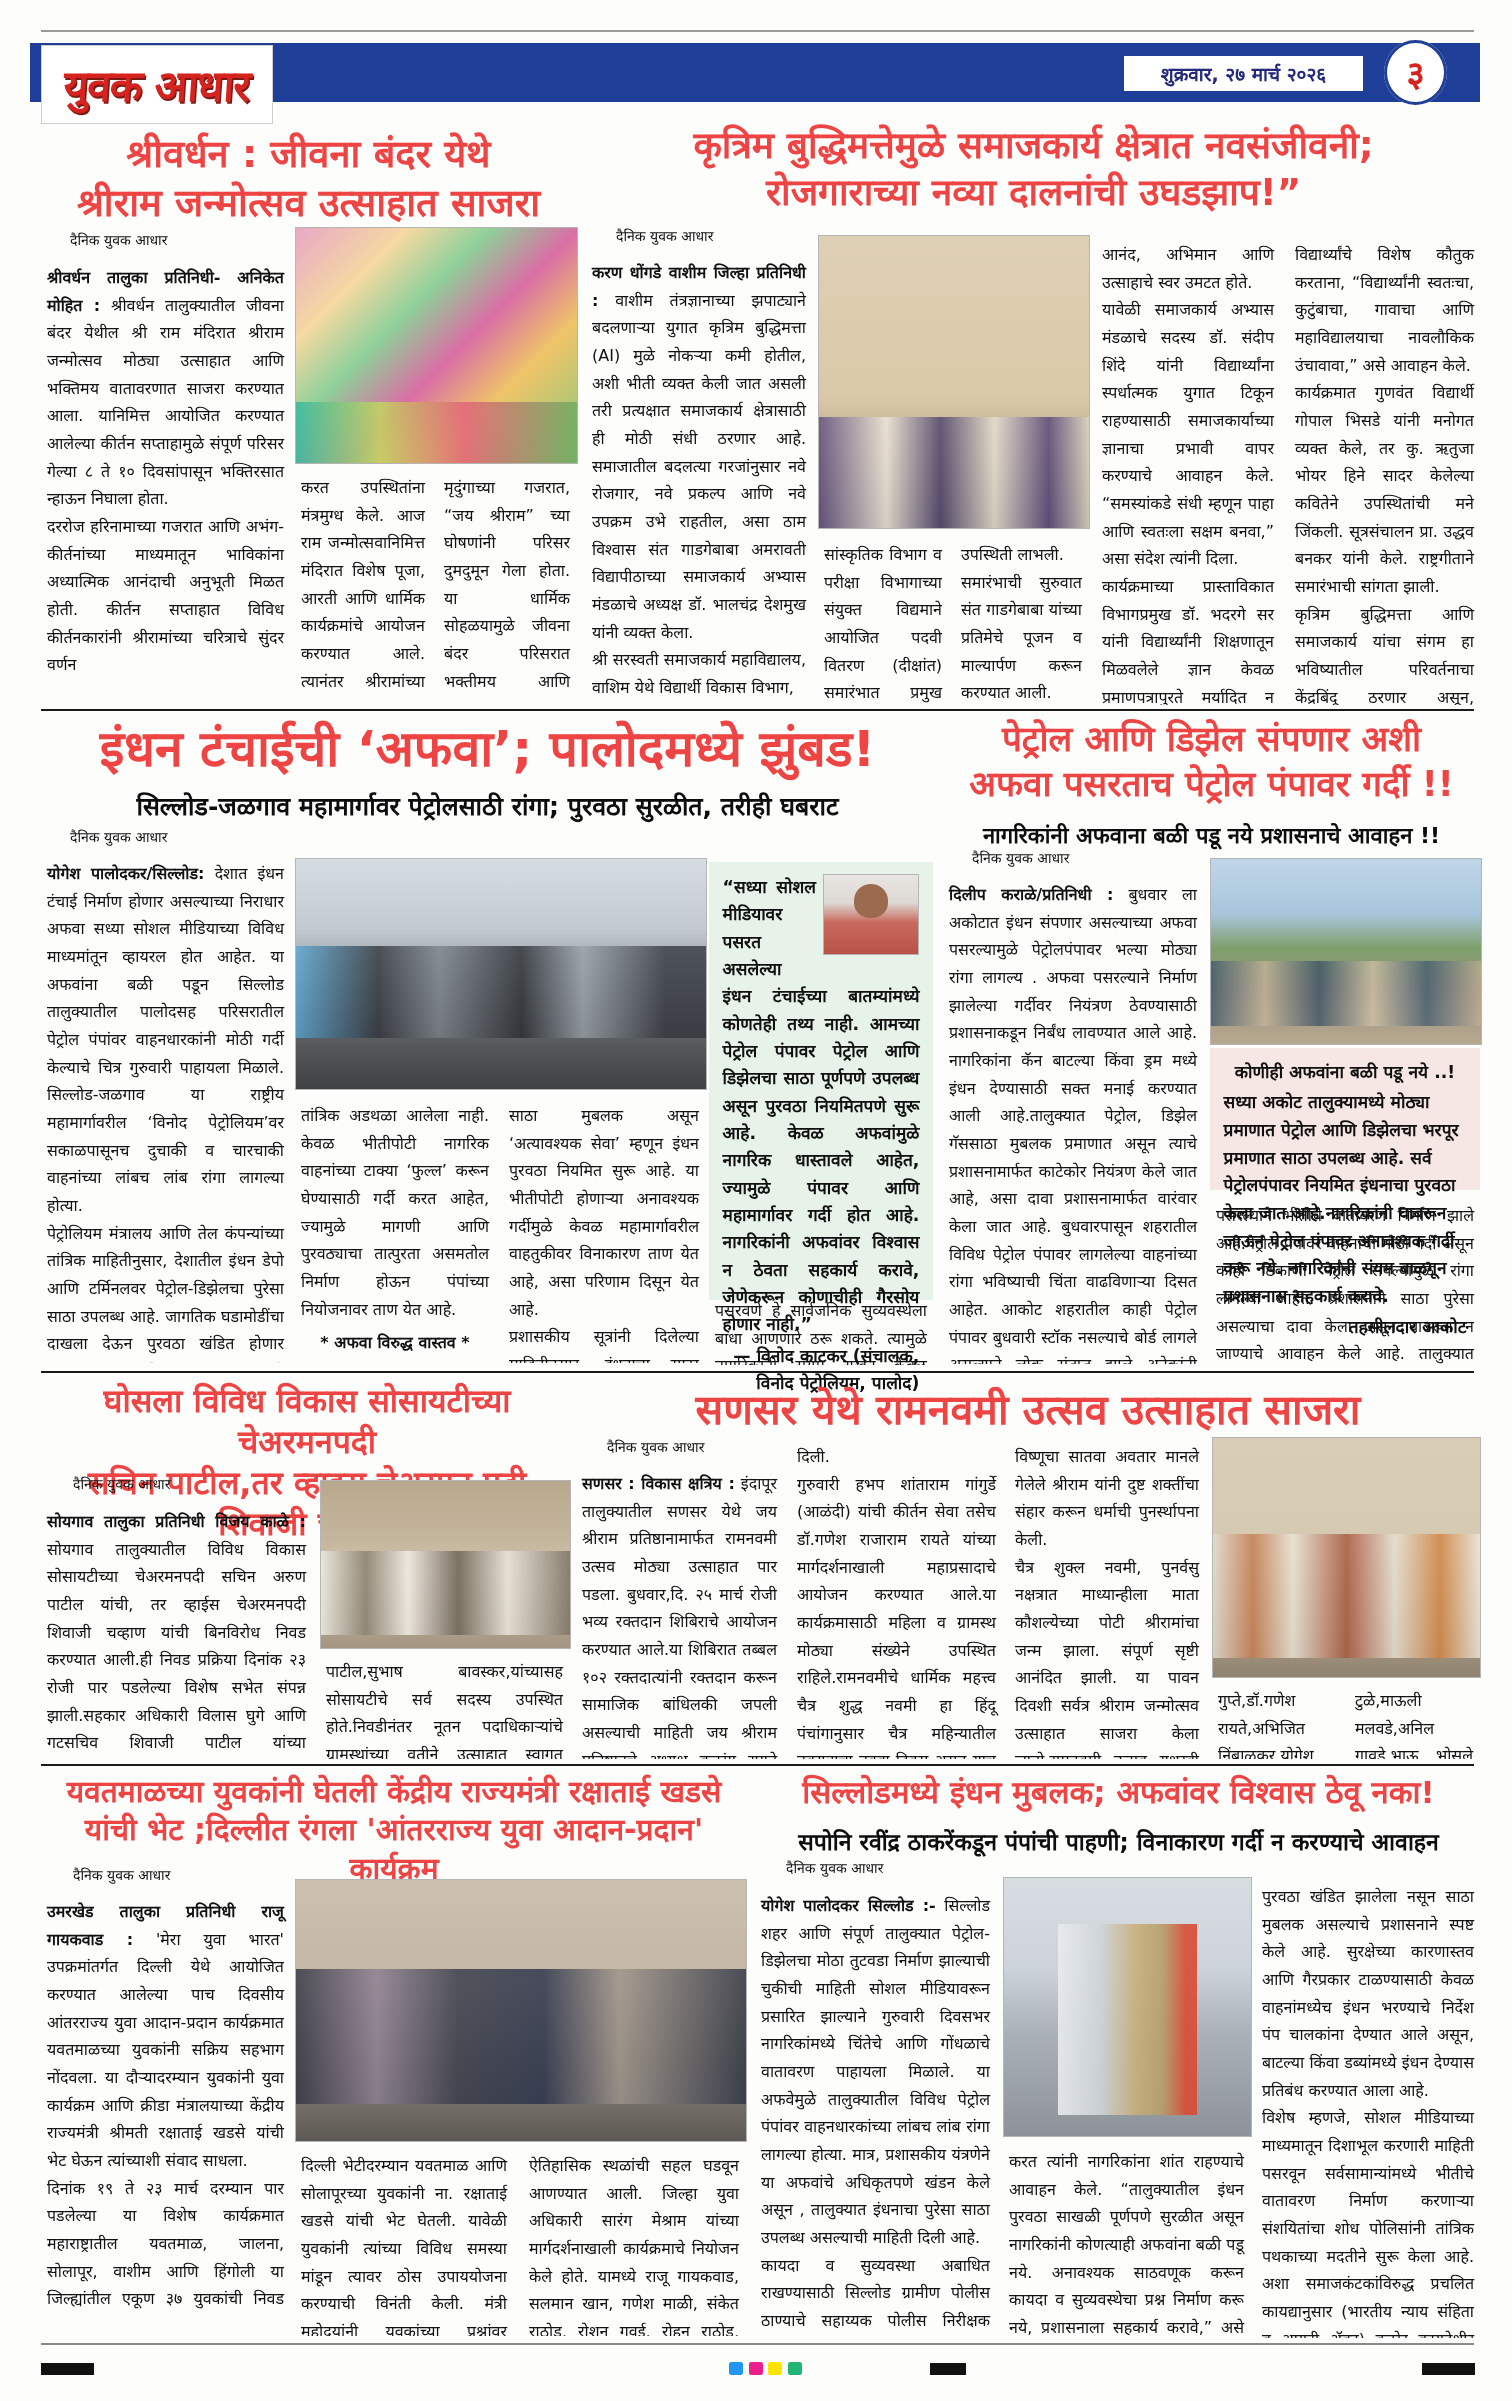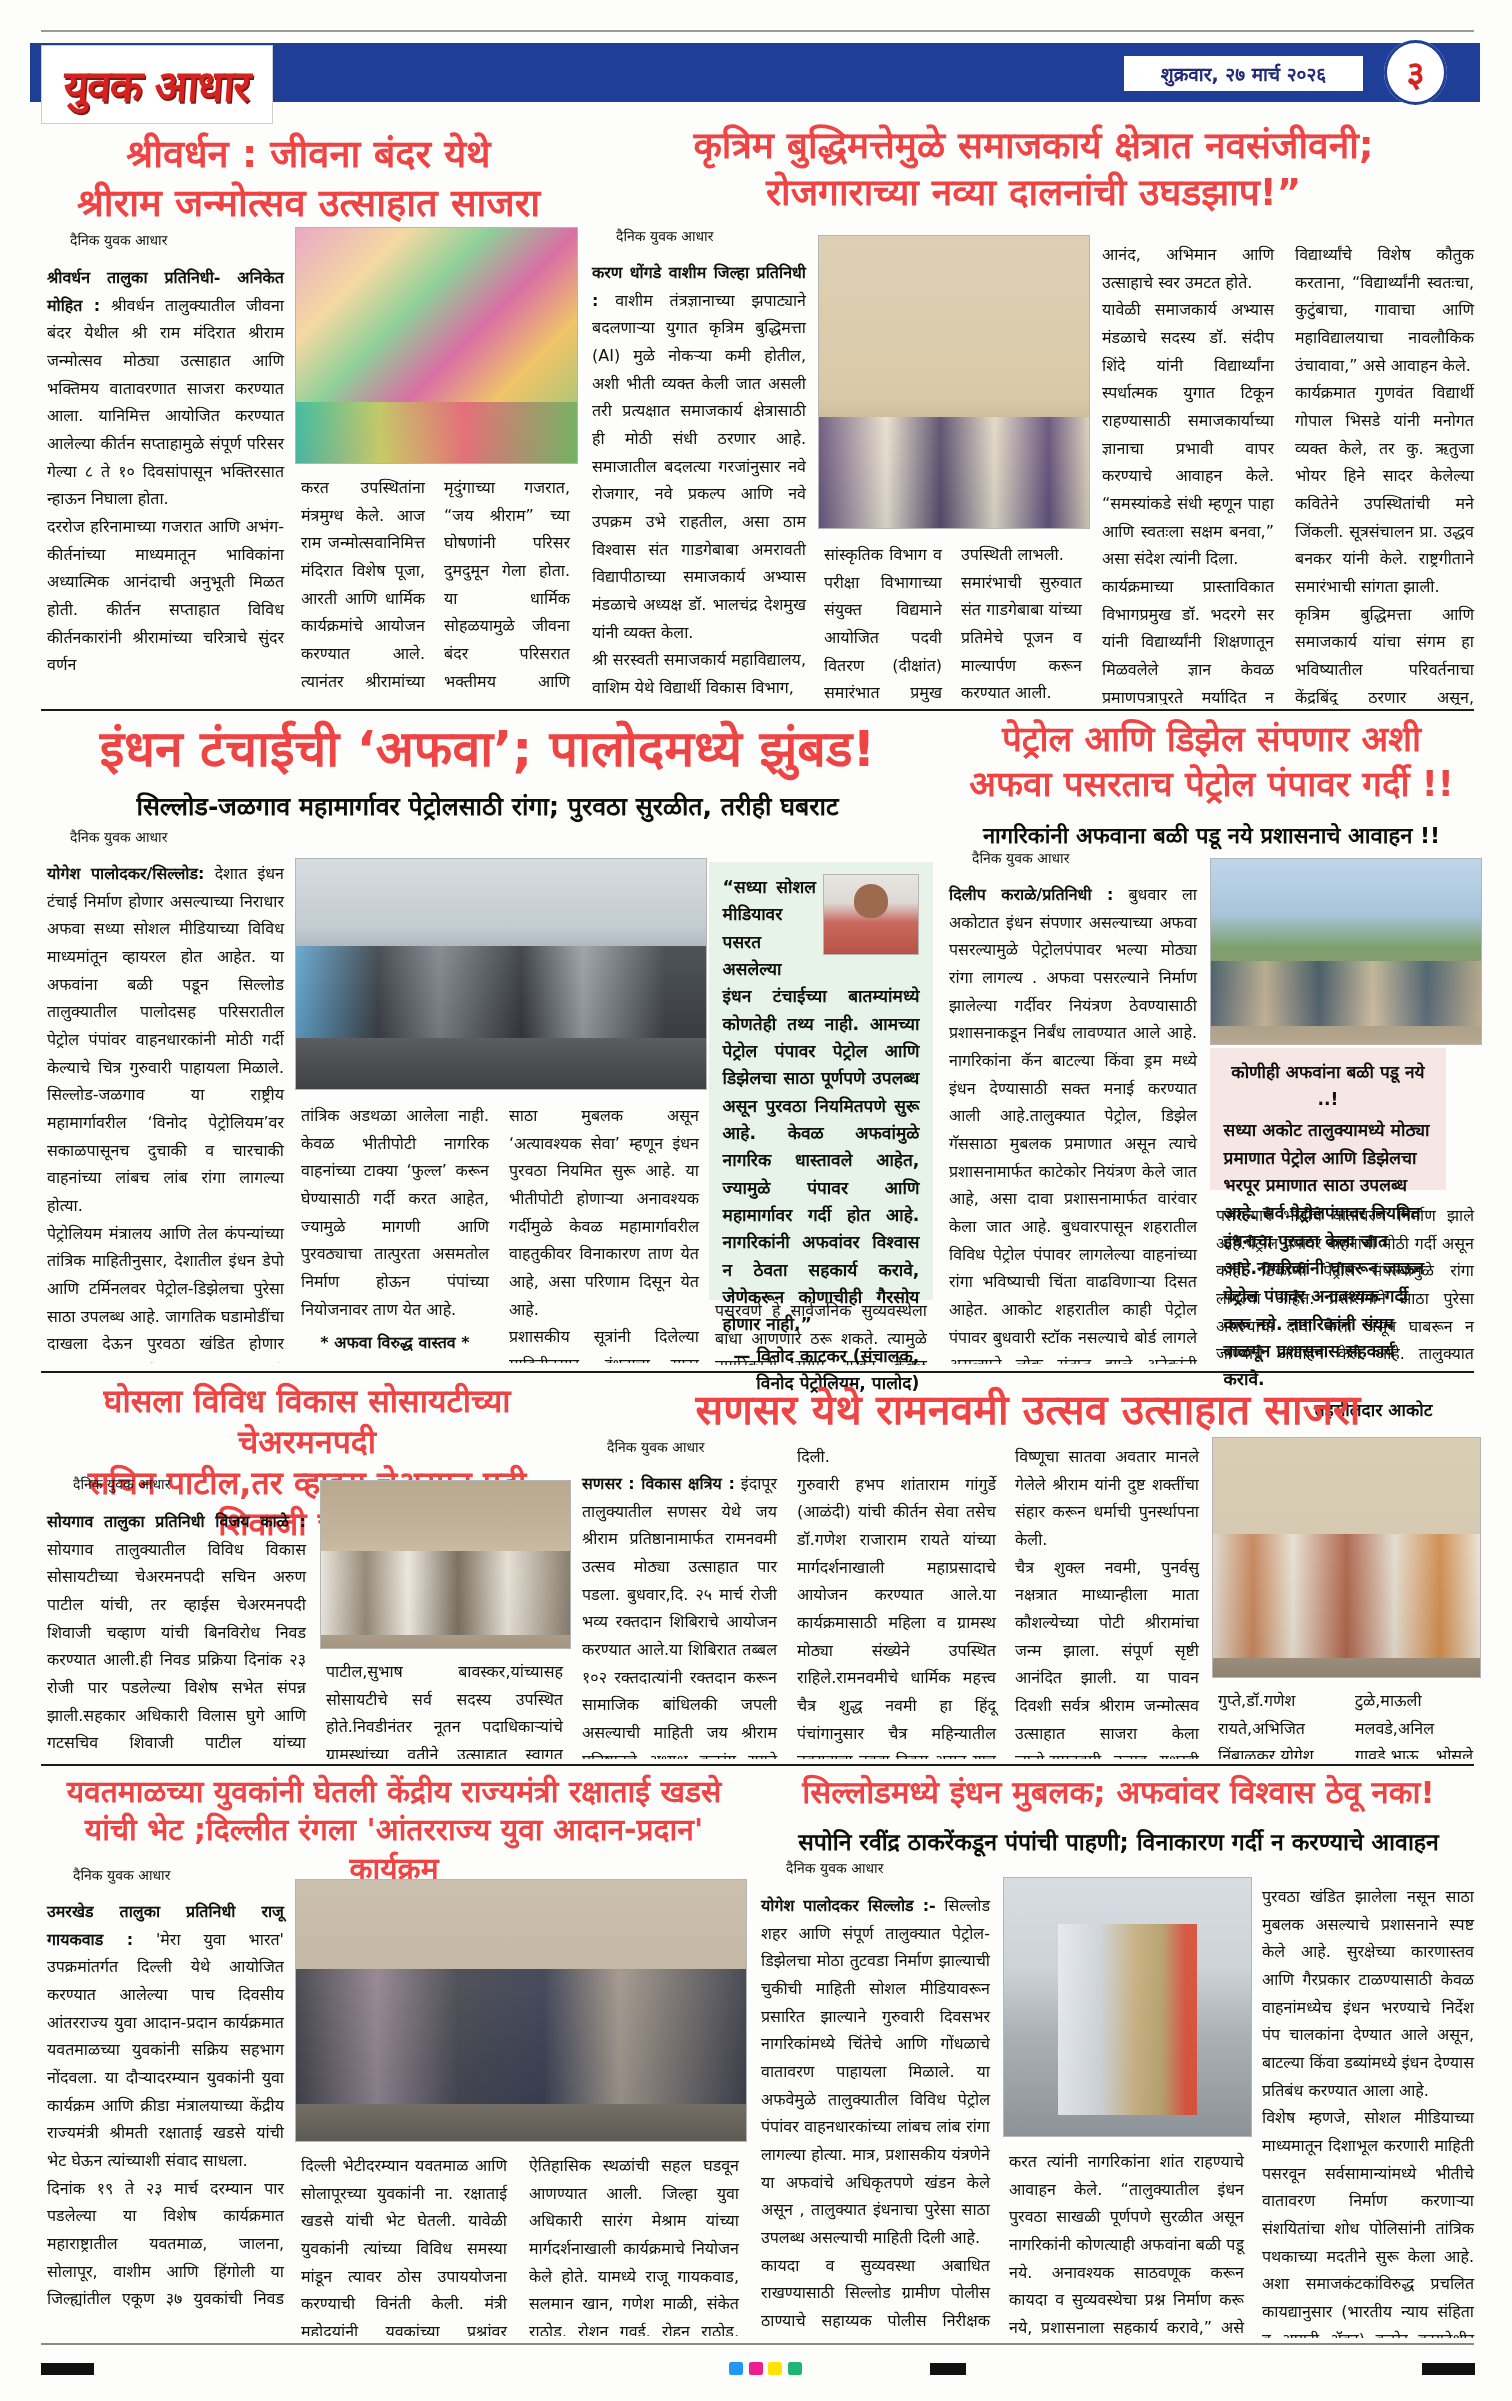--- a/index.html
+++ b/index.html
@@ -168,21 +168,21 @@
   <div class="abs hl" style="left:943px;top:717px;width:537px;font-size:35px;">पेट्रोल आणि डिझेल संपणार अशी
 अफवा  पसरताच पेट्रोल पंपावर  गर्दी !!</div>
   <div class="abs subhl" style="left:943px;top:819px;width:537px;font-size:22px;">नागरिकांनी अफवाना बळी पडू नये प्रशासनाचे आवाहन !!</div>
   <div class="abs" style="left:943px;top:848px;width:260px;">
     <p class="byline">दैनिक युवक आधार</p>
   </div>
   <div class="abs col" style="left:943px;top:875px;width:260px;height:489px;">
     <p><span class="lead">दिलीप कराळे/प्रतिनिधी :</span> <span>बुधवार ला अकोटात इंधन संपणार असल्याच्या अफवा पसरल्यामुळे पेट्रोलपंपावर भल्या मोठ्या रांगा लागल्य . अफवा पसरल्याने निर्माण झालेल्या गर्दीवर नियंत्रण ठेवण्यासाठी प्रशासनाकडून निर्बंध लावण्यात आले आहे. नागरिकांना कॅन बाटल्या किंवा ड्रम मध्ये इंधन देण्यासाठी सक्त मनाई करण्यात आली आहे.तालुक्यात पेट्रोल, डिझेल गॅससाठा मुबलक प्रमाणात असून त्याचे प्रशासनामार्फत काटेकोर नियंत्रण केले जात आहे, असा दावा प्रशासनामार्फत वारंवार केला जात आहे. बुधवारपासून शहरातील विविध पेट्रोल पंपावर लागलेल्या वाहनांच्या रांगा भविष्याची चिंता वाढविणाऱ्या दिसत आहेत. आकोट शहरातील काही पेट्रोल पंपावर बुधवारी स्टॉक नसल्याचे बोर्ड लागले असल्याने लोक संतप्त झाले अनेकांनी याबाबत तीव्र नाराजी व्यक्त केली. अकोटात पेट्रोल/डिझेल टंचाईच्या अफवांमुळे  पेट्रोल पंपांवर वाहनधारकांची प्रचंड गर्दी आणि लांबच लांब रांगा पाहायला मिळत आहेत. तालुक्यात अनेक भागांत पेट्रोल संपणार या भीतीने लोकांनी गर्दी केली. प्रशासनाने पुरवठा सुरळीत असल्याचे सांगून अफवांवर विश्वास न ठेवण्याचे आवाहन केले आहे.सोशल मीडियावर पेट्रोल-डिझेल संपणार असल्याची चुकीची माहिती</span></p>
   </div>
   <div class="photo p-b2" style="left:1210px;top:858px;width:270px;height:185px;"></div>
-  <div class="notice-box" style="left:1210px;top:1048px;width:236px;height:142px;">
+  <div class="notice-box" style="left:1210px;top:1048px;width:270px;height:142px;">
     <p class="notice-title">कोणीही अफवांना बळी पडू नये ..!</p>
     <span style="font-weight:bold;margin-top:16px;">सध्या अकोट तालुक्यामध्ये मोठ्या प्रमाणात पेट्रोल आणि डिझेलचा भरपूर प्रमाणात साठा उपलब्ध आहे.  सर्व पेट्रोलपंपावर नियमित इंधनाचा पुरवठा केला जात आहे.नागरिकांनी घाबरून जाऊन पेट्रोल पंपावर अनावश्यक गर्दी करू नये. नागरिकांनी संयम बाळगून प्रशासनास सहकार्य करावे.</span>
     <div class="notice-sign">तहसीलदार आकोट</div>
   </div>
   <div class="abs col" style="left:1210px;top:1196px;width:270px;height:169px;">
     <p>पसरल्याने भीतीचे वातावरण निर्माण झाले आहे.पेट्रोल पंपांवर वाहनांची मोठी गर्दी असून काही ठिकाणी पेट्रोल संपल्यामुळे रांगा लागल्या आहेत.  प्रशासनाने साठा पुरेसा असल्याचा दावा केला असून घाबरून न जाण्याचे आवाहन केले आहे. तालुक्यात परिस्थिती नियंत्रणात आणण्यासाठी पेट्रोलची विक्री मर्यादित  करण्यात आली आहे. नागरिकांनी अफवांकडे दुर्लक्ष करून गरज असेल तितकेच इंधन भरण्याचे आवाहन प्रशासनाकडून केले जात आहे.</p>
   </div>
 
   <div class="rule" style="left:41px;top:1371px;width:1433px;height:2.3px;"></div>
 

